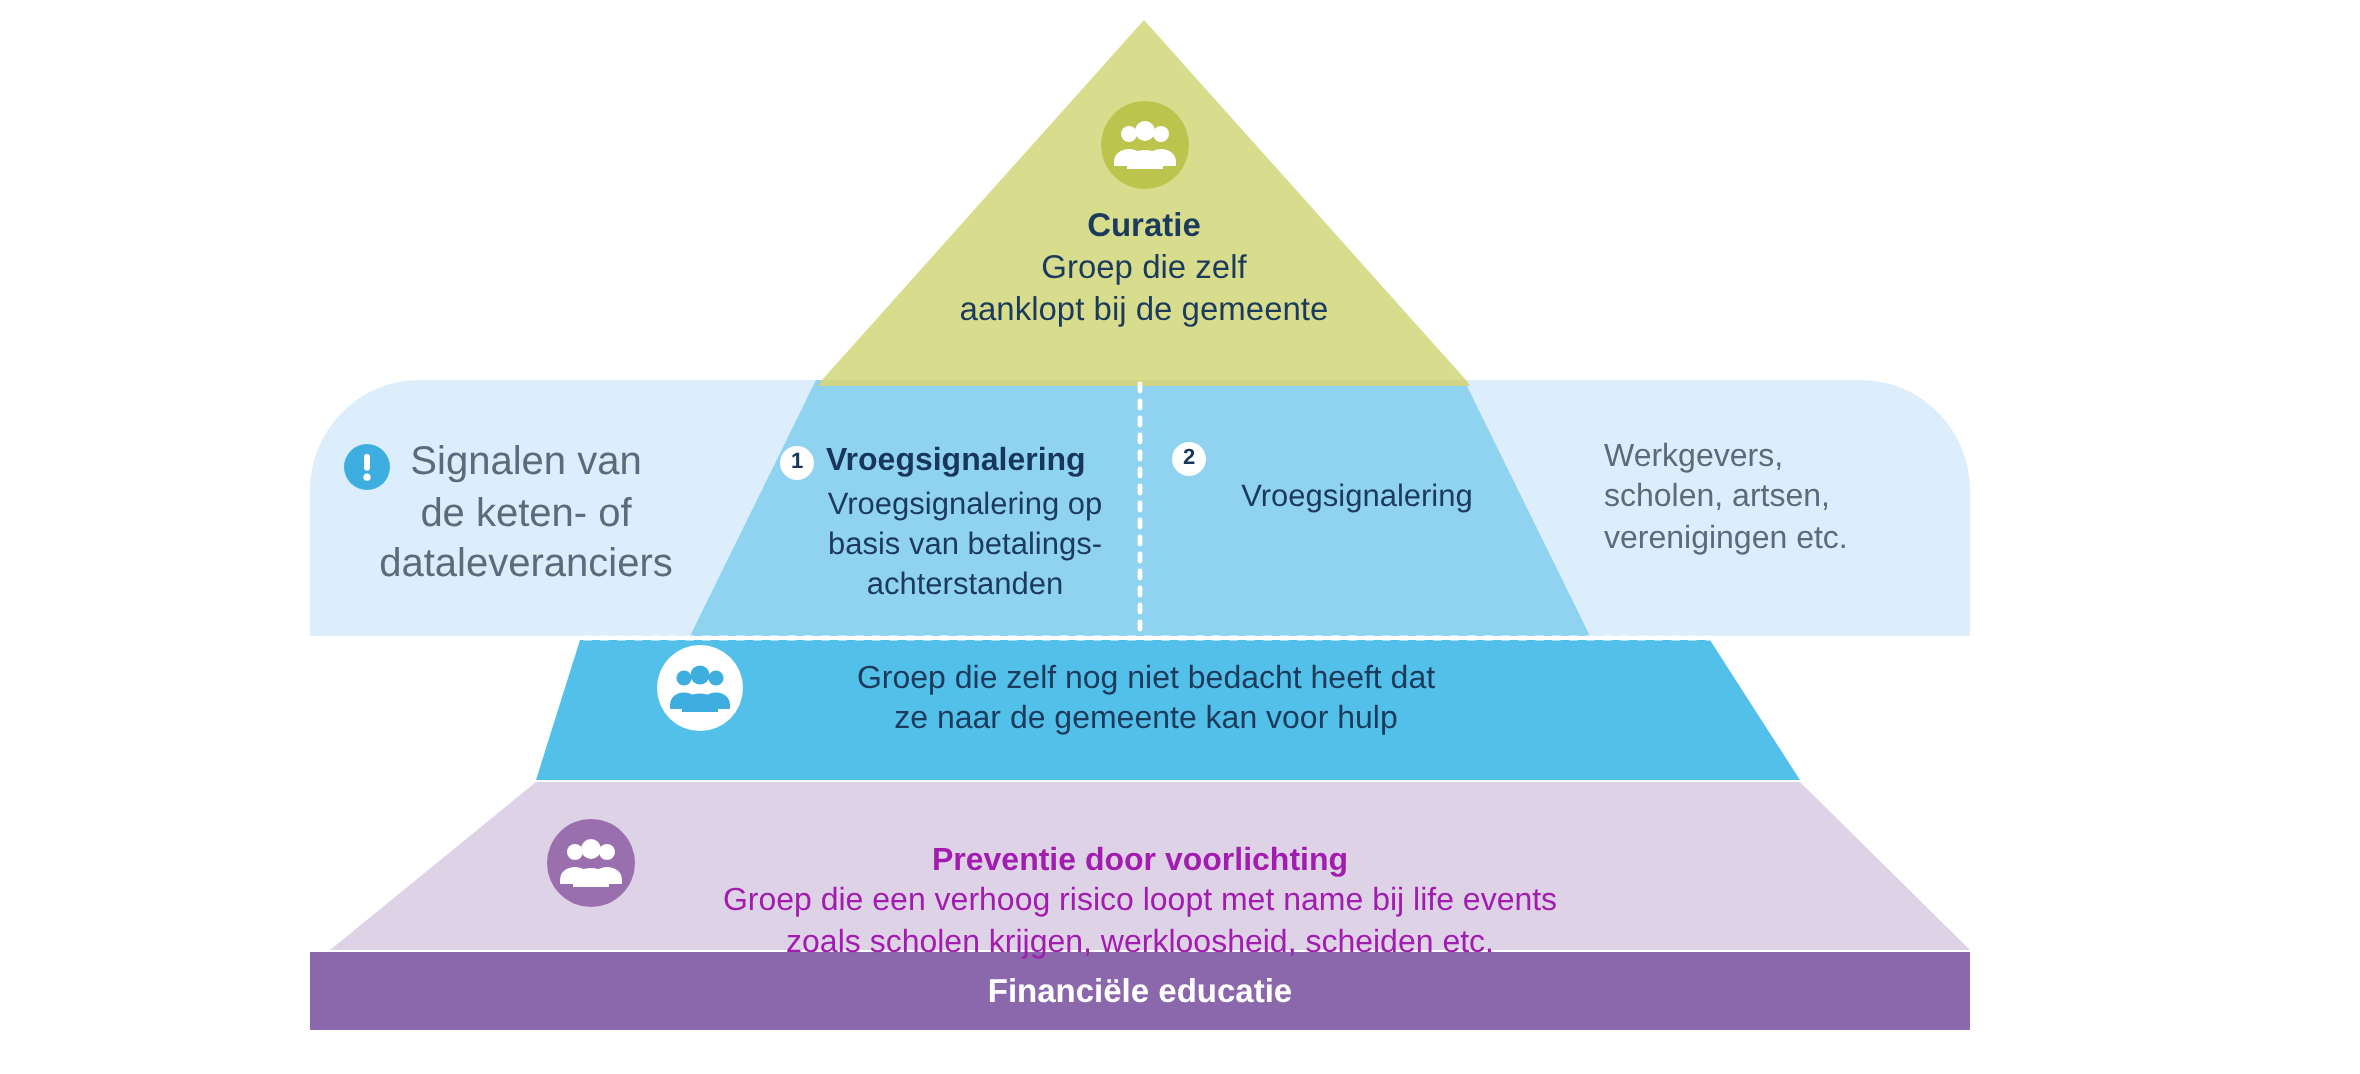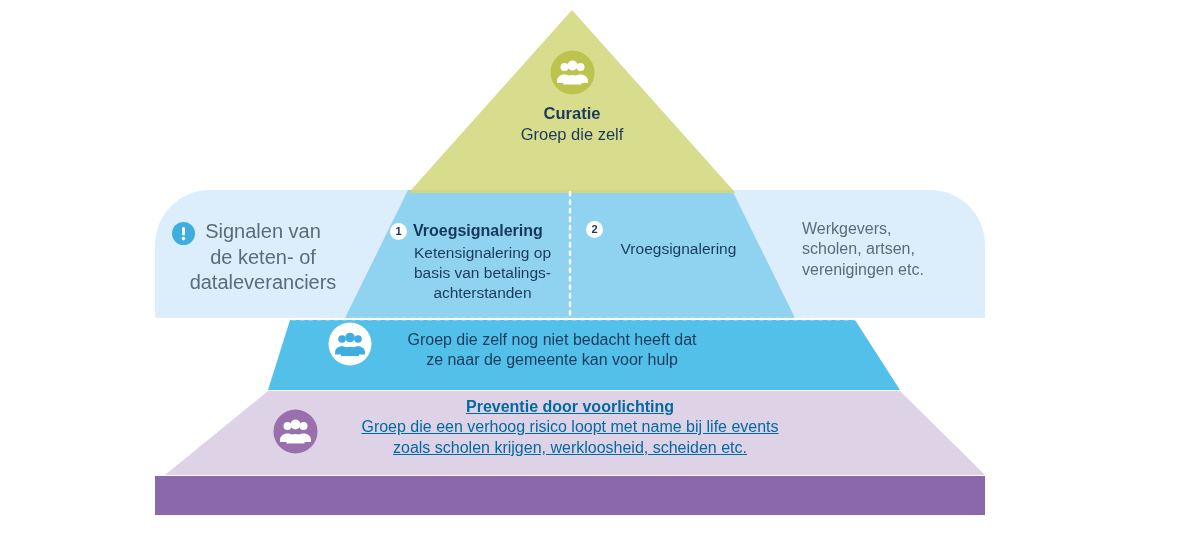--- a/index.html
+++ b/index.html
@@ -100,34 +100,33 @@
     font-weight: bold;
     font-size: 16px;
     color: #17365c;
   }
   .num-body {
     text-align: center;
   }
 
   
   #blue-band-text {
-    left: 352px;
+    left: 373px;
     top: 330px;
     width: 400px;
     font-size: 16px;
     color: #1b3a5c;
   }
   
   #lav-band-text {
     left: 290px;
-    top: 397px;
+    top: 421px;
     width: 560px;
     font-size: 16px;
-    color: #0369a1;
-    text-decoration: underline;
+    color: #a21caf;
   }
   
   #bottom-bar-text {
     left: 155px;
     top: 486px;
     width: 830px;
     font-size: 16.5px;
     font-weight: bold;
     color: #ffffff;
   }
@@ -211,40 +210,41 @@
         <path d="M7 31c0-4 3.4-6.5 7.5-6.5S22 27 22 31v2H7z"></path>
         <path d="M23 31c0-4 3.4-6.5 7.5-6.5S38 27 38 31v2H23z"></path>
         <path d="M13.5 32.5c0-4.6 4-7.5 9-7.5s9 2.9 9 7.5v2h-18z"></path>
       </g>
     </svg>
   </div>
 
   <div class="txt" id="curatie-block">
     <div class="t-title">Curatie</div>
     <div>Groep die zelf</div>
+    <div>aanklopt bij de gemeente</div>
   </div>
 
   <div class="txt" id="left-panel-text">
     <div>Signalen van</div>
     <div>de keten- of</div>
     <div>dataleveranciers</div>
   </div>
 
   <div class="txt" id="right-panel-text">
     <div>Werkgevers,</div>
     <div>scholen, artsen,</div>
     <div>verenigingen etc.</div>
   </div>
 
   <div class="num-col" id="col-1">
     <div class="num-head">
       <span class="num-badge">1</span>
       <span class="num-title">Vroegsignalering</span>
     </div>
-    <div class="num-body">Ketensignalering op</div>
+    <div class="num-body">Vroegsignalering op</div>
     <div class="num-body">basis van betalings-</div>
     <div class="num-body">achterstanden</div>
   </div>
 
   <div class="num-col" id="col-2">
     <div class="num-head">
       <span class="num-badge">2</span>
     </div>
     <div class="num-body">Vroegsignalering</div>
   </div>
@@ -253,14 +253,15 @@
     <div>Groep die zelf nog niet bedacht heeft dat</div>
     <div>ze naar de gemeente kan voor hulp</div>
   </div>
 
   <div class="txt" id="lav-band-text">
     <div class="t-title">Preventie door voorlichting</div>
     <div>Groep die een verhoog risico loopt met name bij life events</div>
     <div>zoals scholen krijgen, werkloosheid, scheiden etc.</div>
   </div>
 
+  <div class="txt" id="bottom-bar-text">Financiële educatie</div>
 
 </div>
 
 </body></html>

